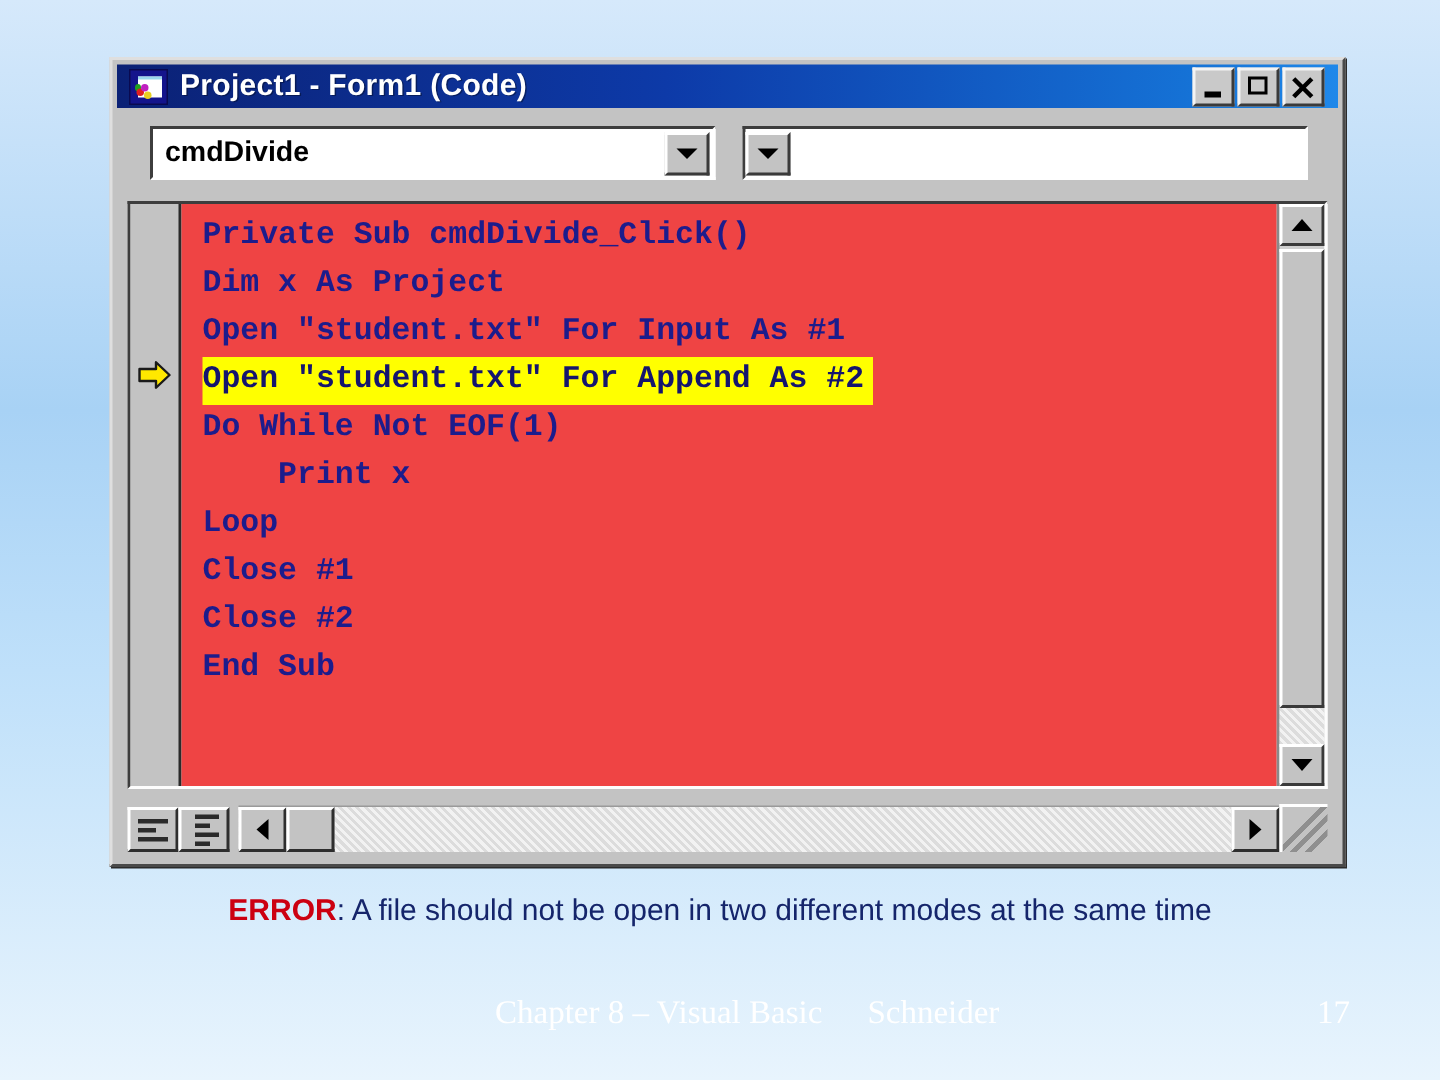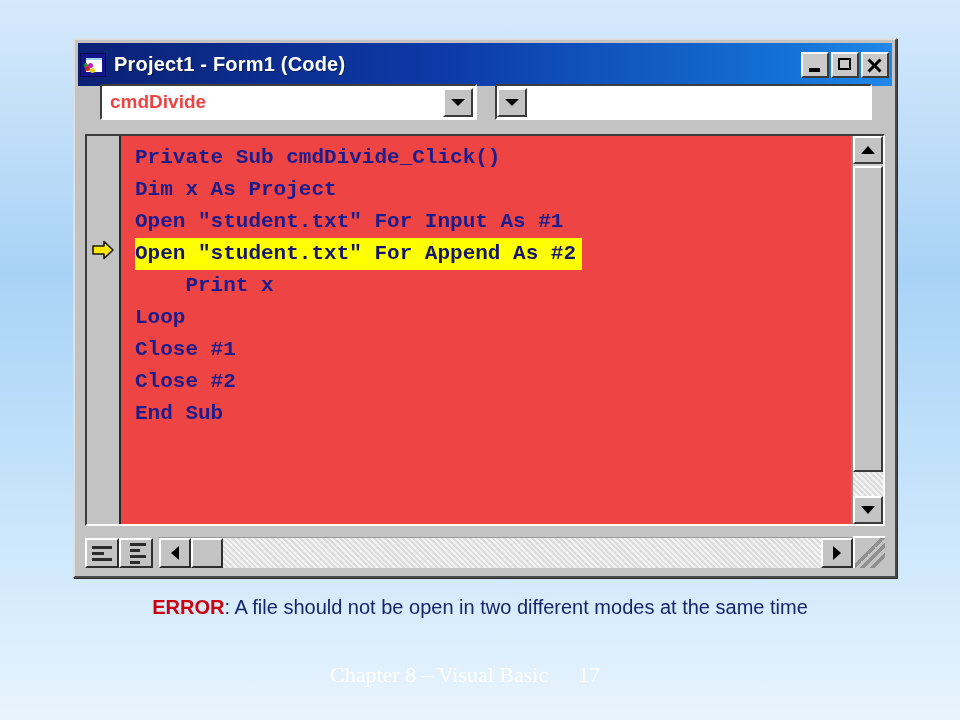--- a/index.html
+++ b/index.html
@@ -28,25 +28,25 @@
     border-right: 2px solid #4a4a4a;
     border-bottom: 2px solid #4a4a4a;
     box-sizing: border-box;
     box-shadow: 1px 1px 0 #2b2b2b;
   }
 
   
   #titlebar {
     position: absolute;
     left: 3px; top: 3px; right: 3px;
-    height: 43px;
+    height: 29px;
     background: linear-gradient(90deg, #0b2175 0%, #0d3aa8 45%, #1572d6 88%, #1f88ea 100%);
     display: flex;
     align-items: center;
-    padding: 0 2px;
+    padding: 0 8px;
     box-sizing: border-box;
   }
   .title-icon {
     width: 26px; height: 24px;
     background: #14148c;
     border: 1px solid #0a0a50;
     margin-right: 8px;
     position: relative;
     flex: 0 0 auto;
     box-sizing: border-box;
@@ -122,21 +122,21 @@
     display: flex;
     align-items: center;
     position: relative;
     flex: 1 1 0;
   }
   .combo-text {
     flex: 1 1 auto;
     padding-left: 8px;
     font-size: 19px;
     font-weight: bold;
-    color: #ef4444;
+    color: #000000;
     white-space: nowrap;
     overflow: hidden;
   }
   .combo-arrow {
     width: 30px; height: 29px;
     margin-right: 2px;
     background: #c3c3c3;
     border-top: 2px solid #ffffff;
     border-left: 2px solid #ffffff;
     border-right: 2px solid #3a3a3a;
@@ -388,20 +388,21 @@
       </svg>
     </div>
 
     <div id="code-text">
       <div class="code-line">Private Sub cmdDivide_Click()</div>
       <div class="code-line">Dim x As Project</div>
       <div class="code-line">Open "student.txt" For Input As #1</div>
       <div class="hl-wrap">
         <span class="code-line hl">Open "student.txt" For Append As #2</span>
       </div>
+      <div class="code-line">Do While Not EOF(1)</div>
       <div class="code-line">    Print x</div>
       <div class="code-line">Loop</div>
       <div class="code-line">Close #1</div>
       <div class="code-line">Close #2</div>
       <div class="code-line">End Sub</div>
     </div>
 
     <div id="vscroll">
       <div class="sb-btn">
         <span class="tri-up"></span>
@@ -441,14 +442,15 @@
     <div id="grip"></div>
   </div>
 </div>
 
 <div id="caption">
   <span class="err">ERROR</span><span>: A file should not be open in two different modes at the same time</span>
 </div>
 
 <div id="footer">
   <span class="chap">Chapter 8 – Visual Basic</span>
+  <span class="auth">Schneider</span>
   <span class="pg">17</span>
 </div>
 
 </body></html>

